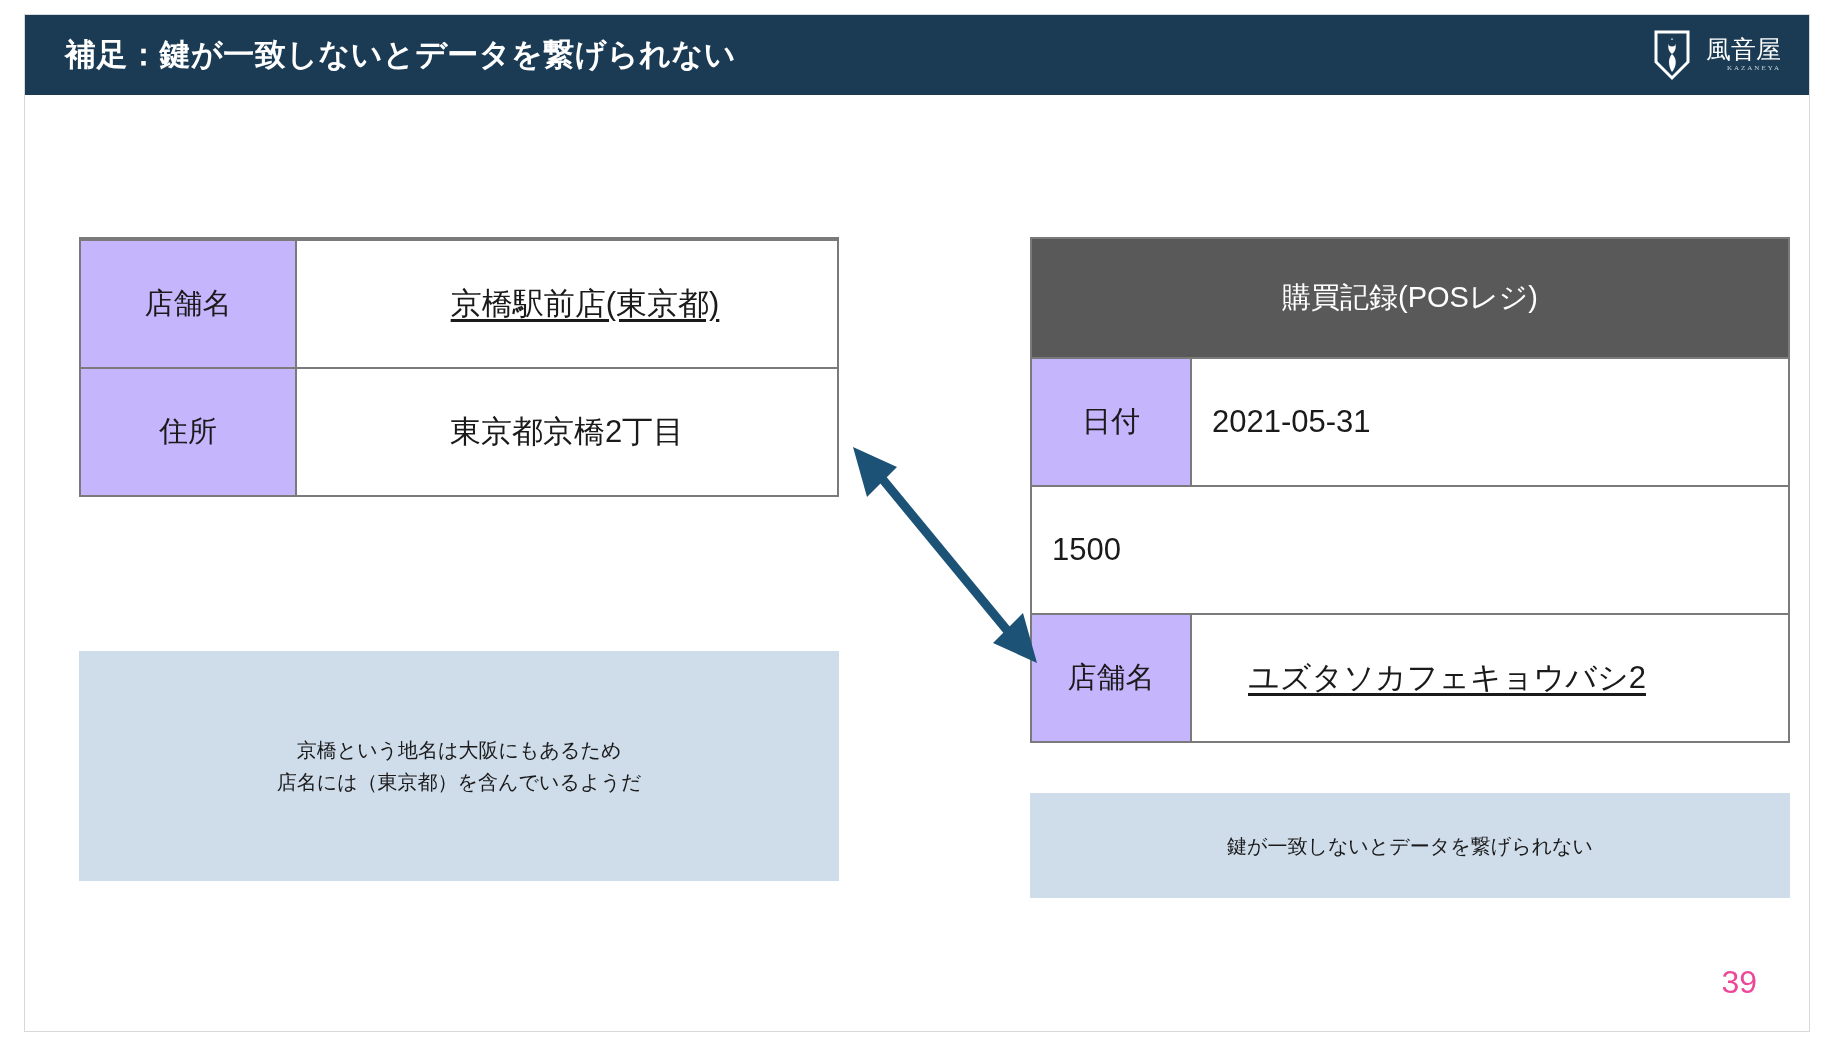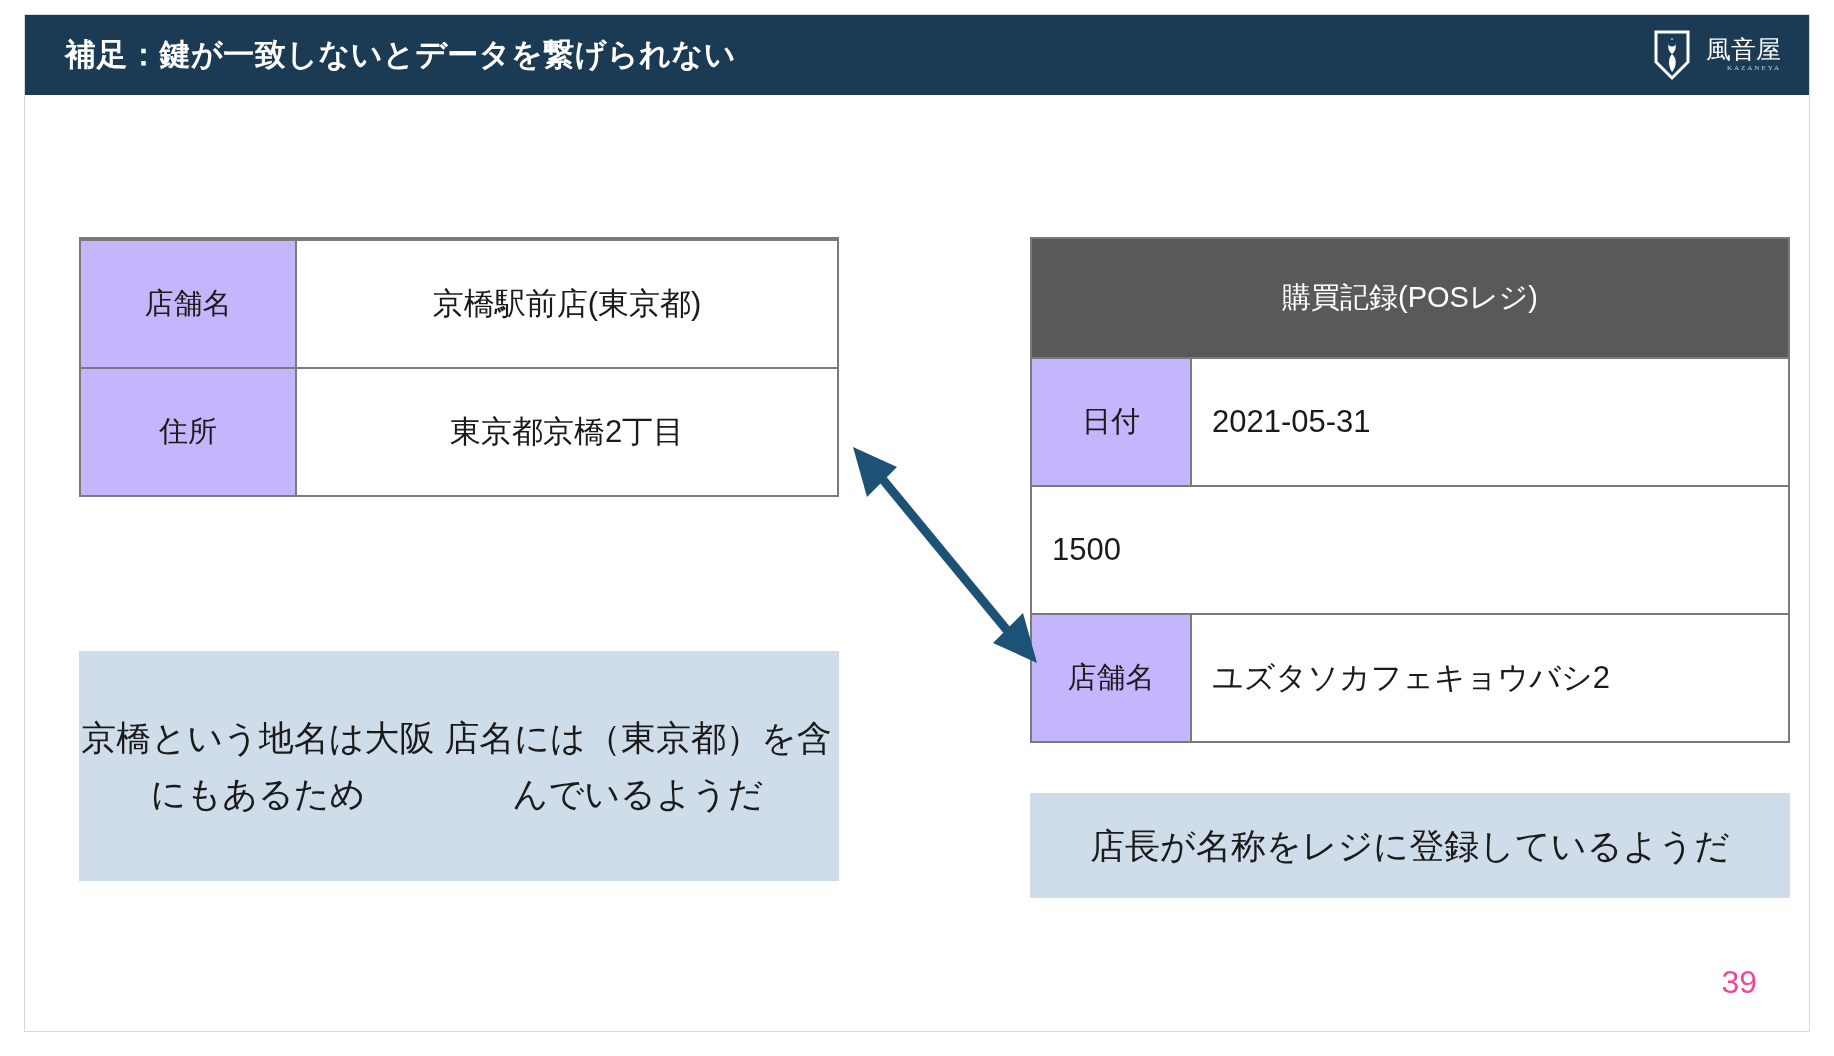--- a/index.html
+++ b/index.html
@@ -113,45 +113,48 @@
     box-sizing: border-box;
     height: 126px;
     padding-left: 20px;
     color: #1a1a1a;
   }
   .val.center {
     justify-content: center;
     padding-left: 0;
   }
   .underline {
+    text-decoration: underline;
     text-underline-offset: 5px;
+    margin-left: 36px;
   }
   
   #table-left {
     left: 54px;
     top: 222px;
     width: 760px;
   }
   #table-left .row .key { width: 216px; min-width: 216px; }
   
   #table-right {
     left: 1005px;
     top: 222px;
     width: 760px;
   }
   #table-right .row .key { width: 160px; min-width: 160px; }
   
   .note {
     position: absolute;
     background: #cfdcea;
     color: #1a1a1a;
-    font-size: 35px;
+    font-size: 20px;
     line-height: 1.6;
     text-align: center;
     display: flex;
+    flex-direction: column;
     align-items: center;
     justify-content: center;
     box-sizing: border-box;
   }
   #note-left {
     left: 54px;
     top: 636px;
     width: 760px;
     height: 230px;
   }
@@ -243,17 +246,17 @@
       <polygon points="192,218 148,198 178,168" fill="#1b5276"></polygon>
     </svg>
   </div>
 
   <div class="note" id="note-left">
     <div>京橋という地名は大阪にもあるため</div>
     <div>店名には（東京都）を含んでいるようだ</div>
   </div>
 
   <div class="note" id="note-right">
-    <div>店長が名称をレジに登録しているようだ</div>
+    <div>鍵が一致しないとデータを繋げられない</div>
   </div>
 
   <div class="page-num">39</div>
 </div>
 
 </body></html>

